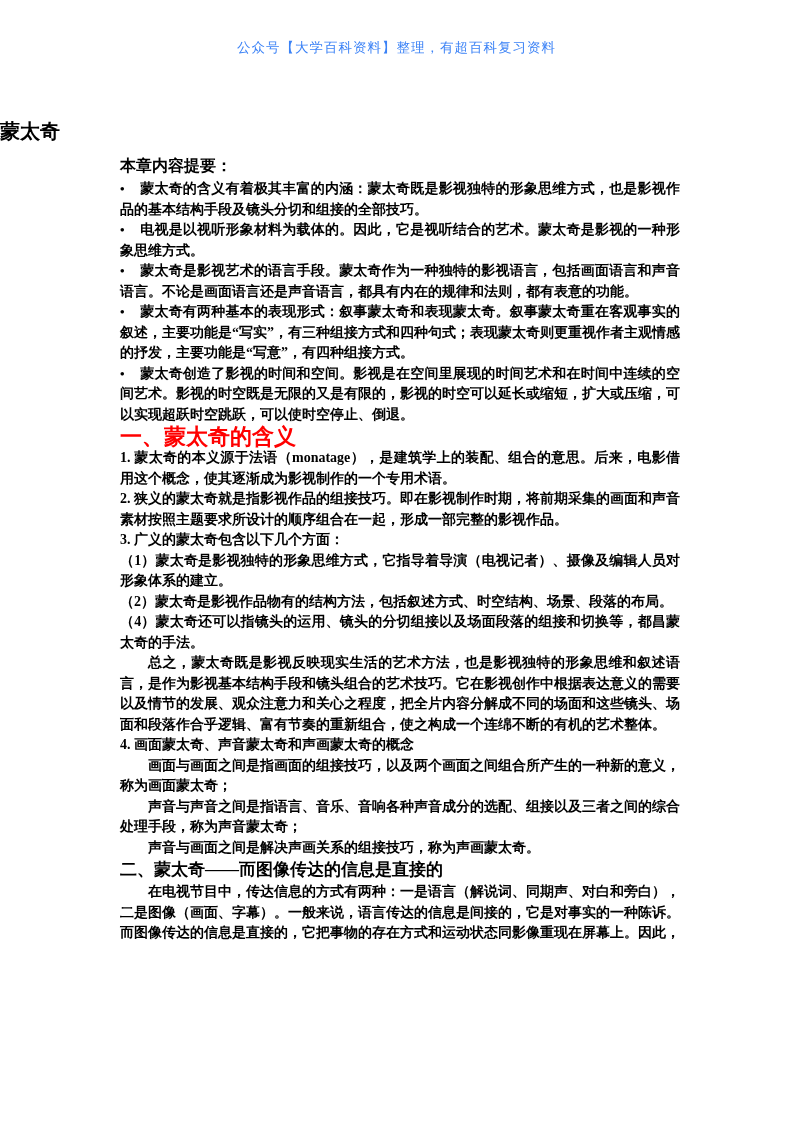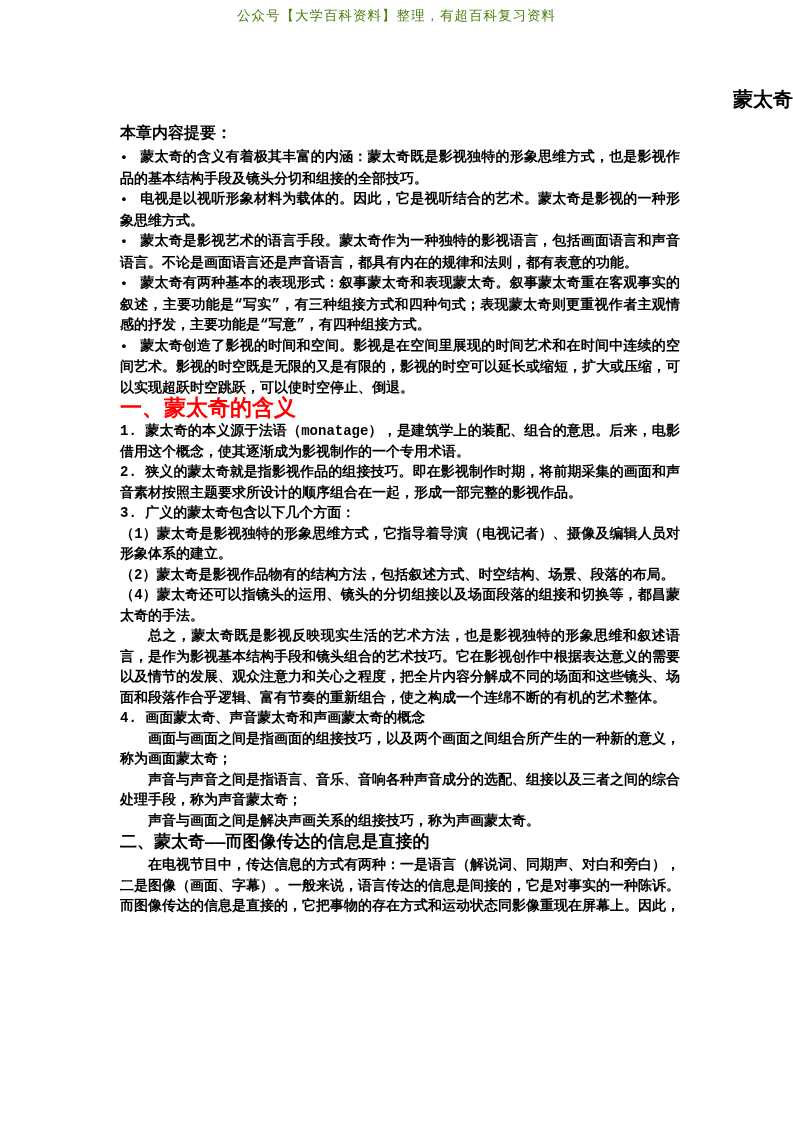--- a/index.html
+++ b/index.html
@@ -16,30 +16,29 @@
   .doc-header {
     padding-top: 7px;
     text-align: center;
     font-size: 13.5px;
     font-weight: 400;
     color: #3d4047;
     letter-spacing: 1px;
   }
   .doc-title {
     margin: 62px 0 0 0;
-    text-align: right;
+    text-align: left;
     font-size: 20px;
     line-height: 24px;
     font-weight: 700;
   }
   .body-col {
     margin: 12px 113px 0 120px;
     width: 560px;
     text-align: justify;
-    font-family: Liberation Mono, monospace;
   }
   .blk {
     margin: 0;
     font-size: 14px;
     line-height: 20.5px;
     font-weight: 700;
     color: #000;
   }
   .blk.subheading {
     font-size: 16px;
@@ -59,21 +58,21 @@
   }
   .blk.heading-black {
     font-size: 17px;
     line-height: 24px;
   }
 </style>
 </head>
 <body>
 
 <div class="page">
-  <div class="doc-header" style="color: #4d7c0f;">公众号【大学百科资料】整理，有超百科复习资料</div>
+  <div class="doc-header" style="color: #3b82f6; margin-top: 32px;">公众号【大学百科资料】整理，有超百科复习资料</div>
   <h1 class="doc-title">蒙太奇</h1>
   <div class="body-col" id="body-col">
       <p class="blk subheading">本章内容提要：</p>
       <p class="blk bullet"><span class="bullet-marker">•</span>蒙太奇的含义有着极其丰富的内涵：蒙太奇既是影视独特的形象思维方式，也是影视作品的基本结构手段及镜头分切和组接的全部技巧。</p>
       <p class="blk bullet"><span class="bullet-marker">•</span>电视是以视听形象材料为载体的。因此，它是视听结合的艺术。蒙太奇是影视的一种形象思维方式。</p>
       <p class="blk bullet"><span class="bullet-marker">•</span>蒙太奇是影视艺术的语言手段。蒙太奇作为一种独特的影视语言，包括画面语言和声音语言。不论是画面语言还是声音语言，都具有内在的规律和法则，都有表意的功能。</p>
       <p class="blk bullet"><span class="bullet-marker">•</span>蒙太奇有两种基本的表现形式：叙事蒙太奇和表现蒙太奇。叙事蒙太奇重在客观事实的叙述，主要功能是“写实”，有三种组接方式和四种句式；表现蒙太奇则更重视作者主观情感的抒发，主要功能是“写意”，有四种组接方式。</p>
       <p class="blk bullet"><span class="bullet-marker">•</span>蒙太奇创造了影视的时间和空间。影视是在空间里展现的时间艺术和在时间中连续的空间艺术。影视的时空既是无限的又是有限的，影视的时空可以延长或缩短，扩大或压缩，可以实现超跃时空跳跃，可以使时空停止、倒退。</p>
       <p class="blk heading-red" style="color: rgb(255, 0, 0);">一、蒙太奇的含义</p>
       <p class="blk plain">1. 蒙太奇的本义源于法语（monatage），是建筑学上的装配、组合的意思。后来，电影借用这个概念，使其逐渐成为影视制作的一个专用术语。</p>

